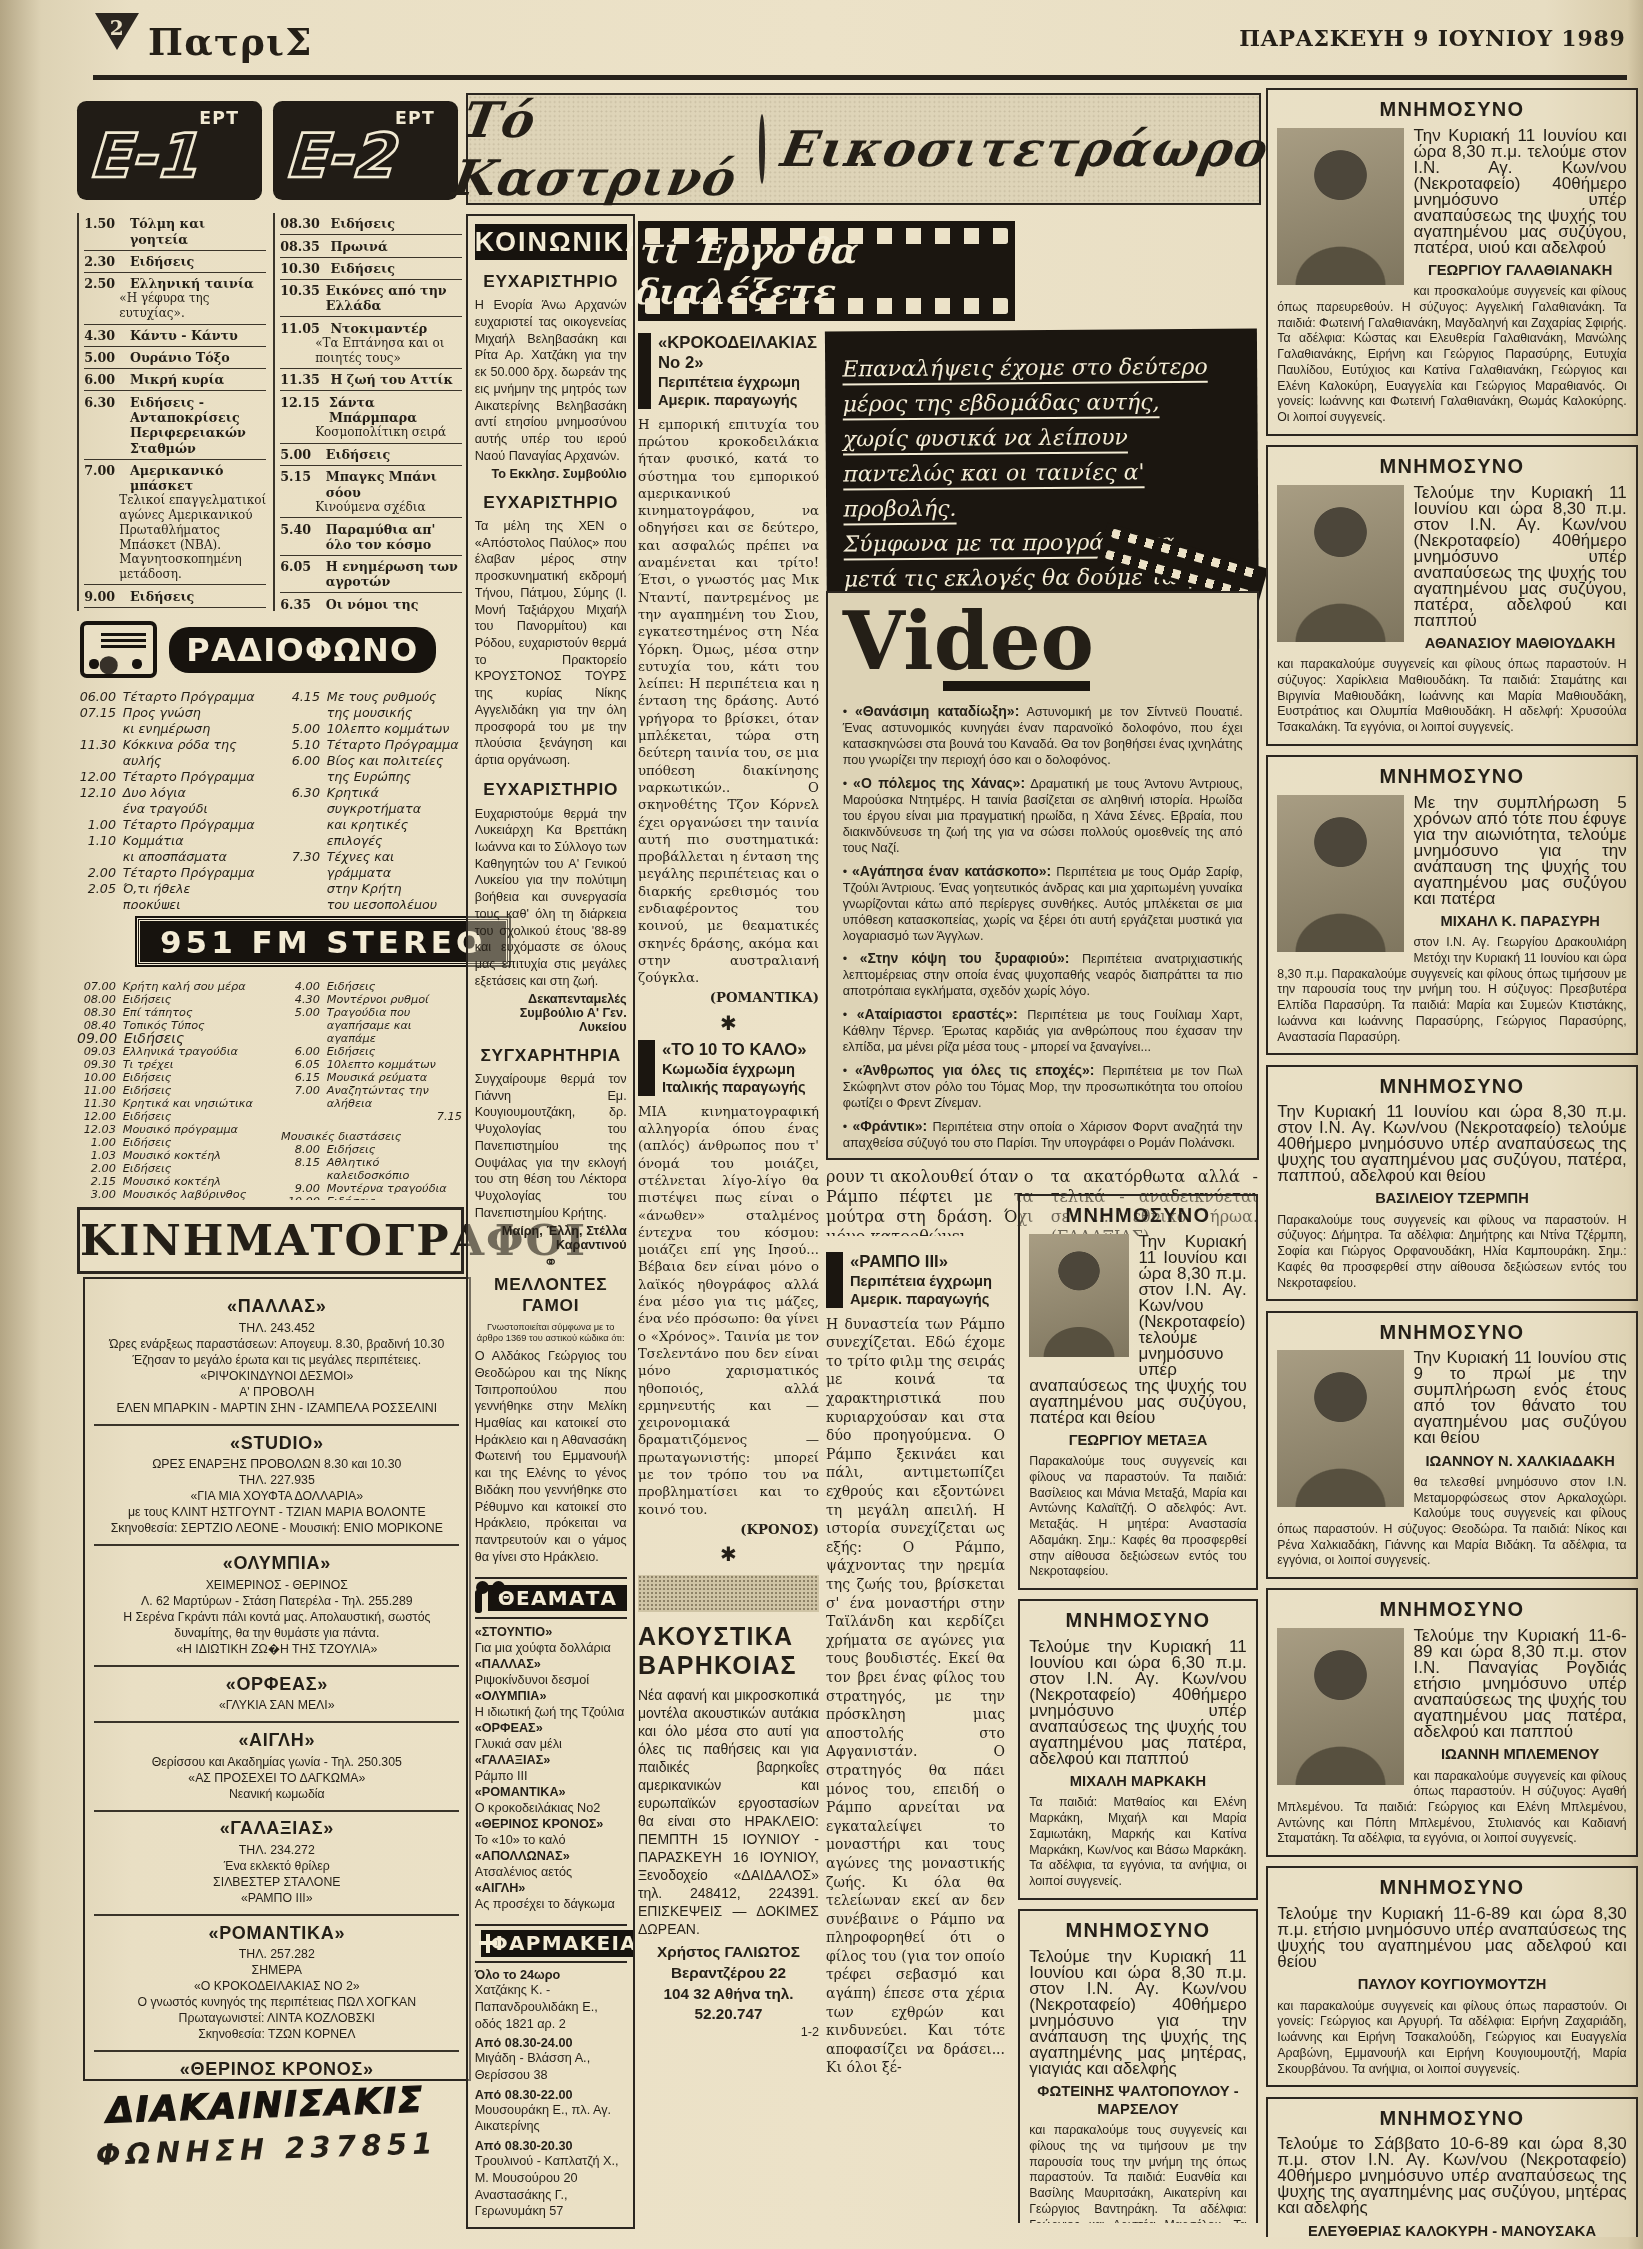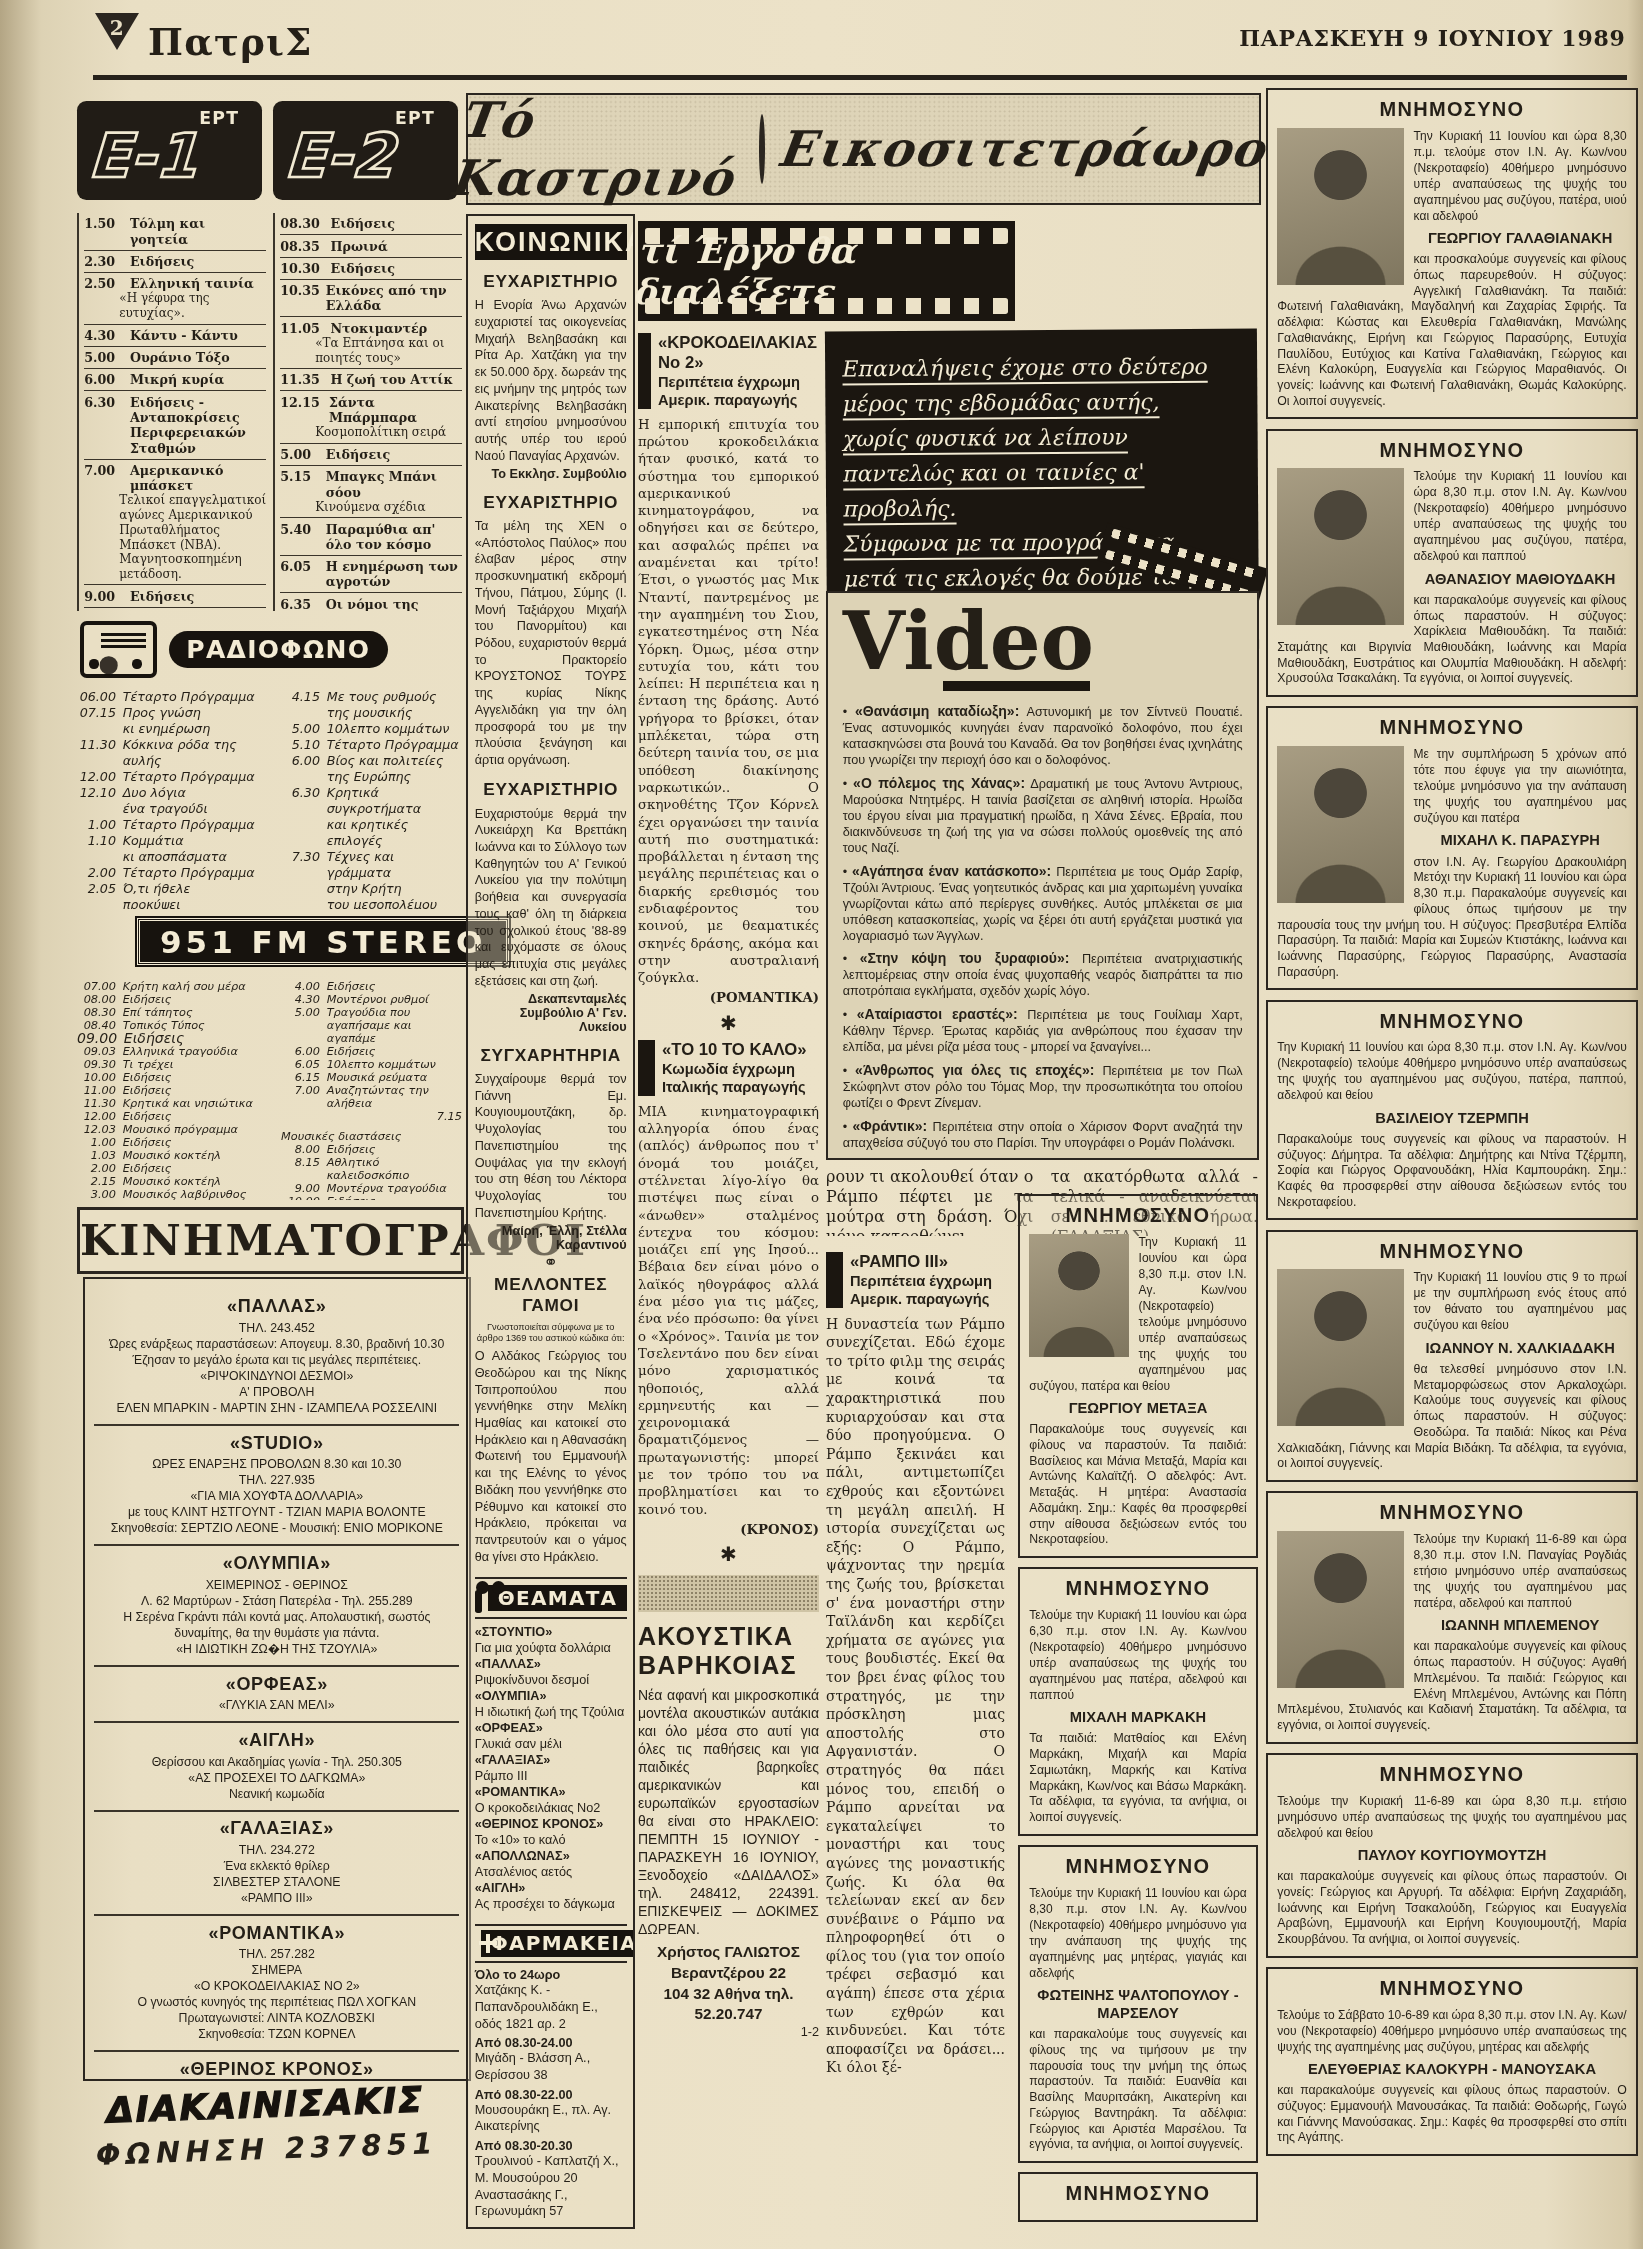--- a/index.html
+++ b/index.html
@@ -22,21 +22,21 @@
   .tv-cols{display:flex;gap:6.7px;}
   .tv-col{width:189px;overflow:hidden;border-left:2px solid #3a342a;padding-left:5.3px;}
   .tv-row{border-bottom:1.3px solid #3a342a;padding:3.3px 0 2.7px 0;font-weight:bold;font-size:12.7px;line-height:15.3px;}
   .tv-row .tv-line{display:flex;gap:5.3px;}
   .tv-t{min-width:35px;}
   .tv-d{font-weight:normal;font-size:12px;line-height:14.7px;padding-left:35px;white-space:pre-line;}
   .tv-mark{color:#2b2620;}
 
   
   .banner-black{background:#17130e;color:#f3ebd4;font-family:"DejaVu Sans",sans-serif;font-weight:bold;display:inline-block;}
-  .radio-banner-text{font-size:25px;padding:4px 17.3px;border-radius:20px;letter-spacing:1.3px;}
+  .radio-banner-text{font-size:32px;padding:4px 17.3px;border-radius:20px;letter-spacing:1.3px;}
   .radio-icon{width:69px;height:49px;border:4.7px solid #17130e;border-radius:6.7px;position:relative;background:#e9dfc4;}
   .radio-icon:before{content:"";position:absolute;left:17.3px;top:5.3px;right:6.7px;height:17.3px;background:repeating-linear-gradient(0deg,#17130e 0 2.7px,transparent 2.7px 6px);}
   .radio-icon:after{content:"";position:absolute;left:5.3px;bottom:5.3px;width:9.3px;height:9.3px;border-radius:50%;background:#17130e;box-shadow:43px 0 0 #17130e,14.7px 1.3px 0 4px rgba(23,19,14,.85);}
   .sched{font-family:"DejaVu Sans",sans-serif;font-style:italic;}
   .sched-row{display:flex;gap:6.7px;font-size:12.7px;line-height:16px;}
   .sched-t{min-width:39px;text-align:right;}
   .sched-n{white-space:pre-line;}
   .fm-banner{font-size:31px;padding:2.7px 20px;border:3.3px double #f3ebd4;outline:2.7px solid #17130e;letter-spacing:4px;}
 
   
@@ -110,21 +110,21 @@
   .ak-body{font-family:"Liberation Sans",sans-serif;font-size:14px;line-height:18px;text-align:justify;margin-top:6.7px;}
   .ak-contact{font-family:"Liberation Sans",sans-serif;font-weight:bold;font-size:15.3px;line-height:20.6px;text-align:center;white-space:pre-line;margin-top:4px;}
   .ak-note{text-align:right;font-family:"Liberation Sans",sans-serif;font-size:12.7px;}
 
   
   .mem-box{border:2px solid #2b2620;padding:8px 9.3px;margin-bottom:9.3px;font-family:"Liberation Sans",sans-serif;background:rgba(236,226,200,.35);overflow:hidden;}
   .mem-header{text-align:center;font-weight:bold;font-size:20px;letter-spacing:1.3px;margin-bottom:6.7px;}
   .mem-photo{float:left;width:127px;height:157px;margin:0 9.3px 5.3px 0;border:0.7px solid #6b6willow;
     background:radial-gradient(ellipse 34% 26% at 50% 30%,#4c463a 0 60%,transparent 62%),radial-gradient(ellipse 58% 40% at 50% 100%,#57503f 0 60%,transparent 62%),linear-gradient(165deg,#a89d83,#7f765f);}
   .mem-photo.small{width:100px;height:123px;}
-  .mem-intro{font-size:12px;line-height:16px;text-align:justify;display:block;}
+  .mem-intro{font-size:17px;line-height:16px;text-align:justify;display:block;}
   .mem-name{font-weight:bold;text-align:center;font-size:14.7px;line-height:18px;margin:5.3px 0;clear:none;}
   .mem-body{font-size:12.3px;line-height:15.7px;text-align:justify;}
 </style>
 </head>
 <body>
 
 <div class="page">
 
   <div class="abs" style="left:95px;top:13.3px;">
     <div class="mast-tri"></div>

